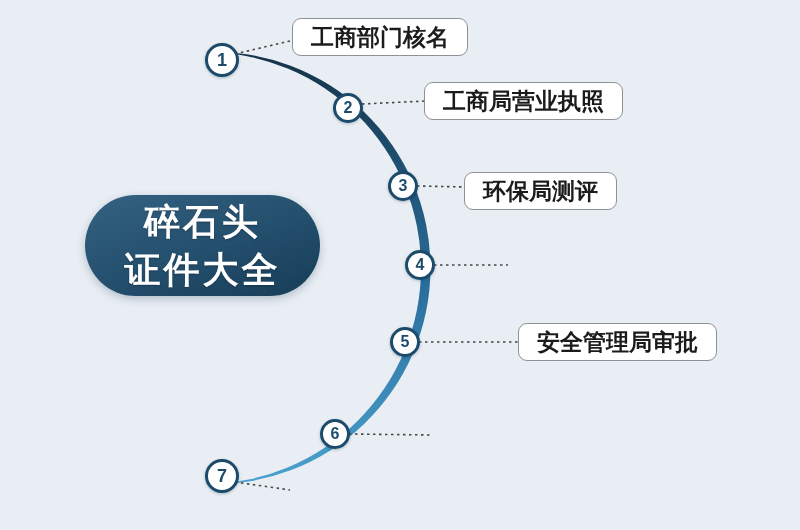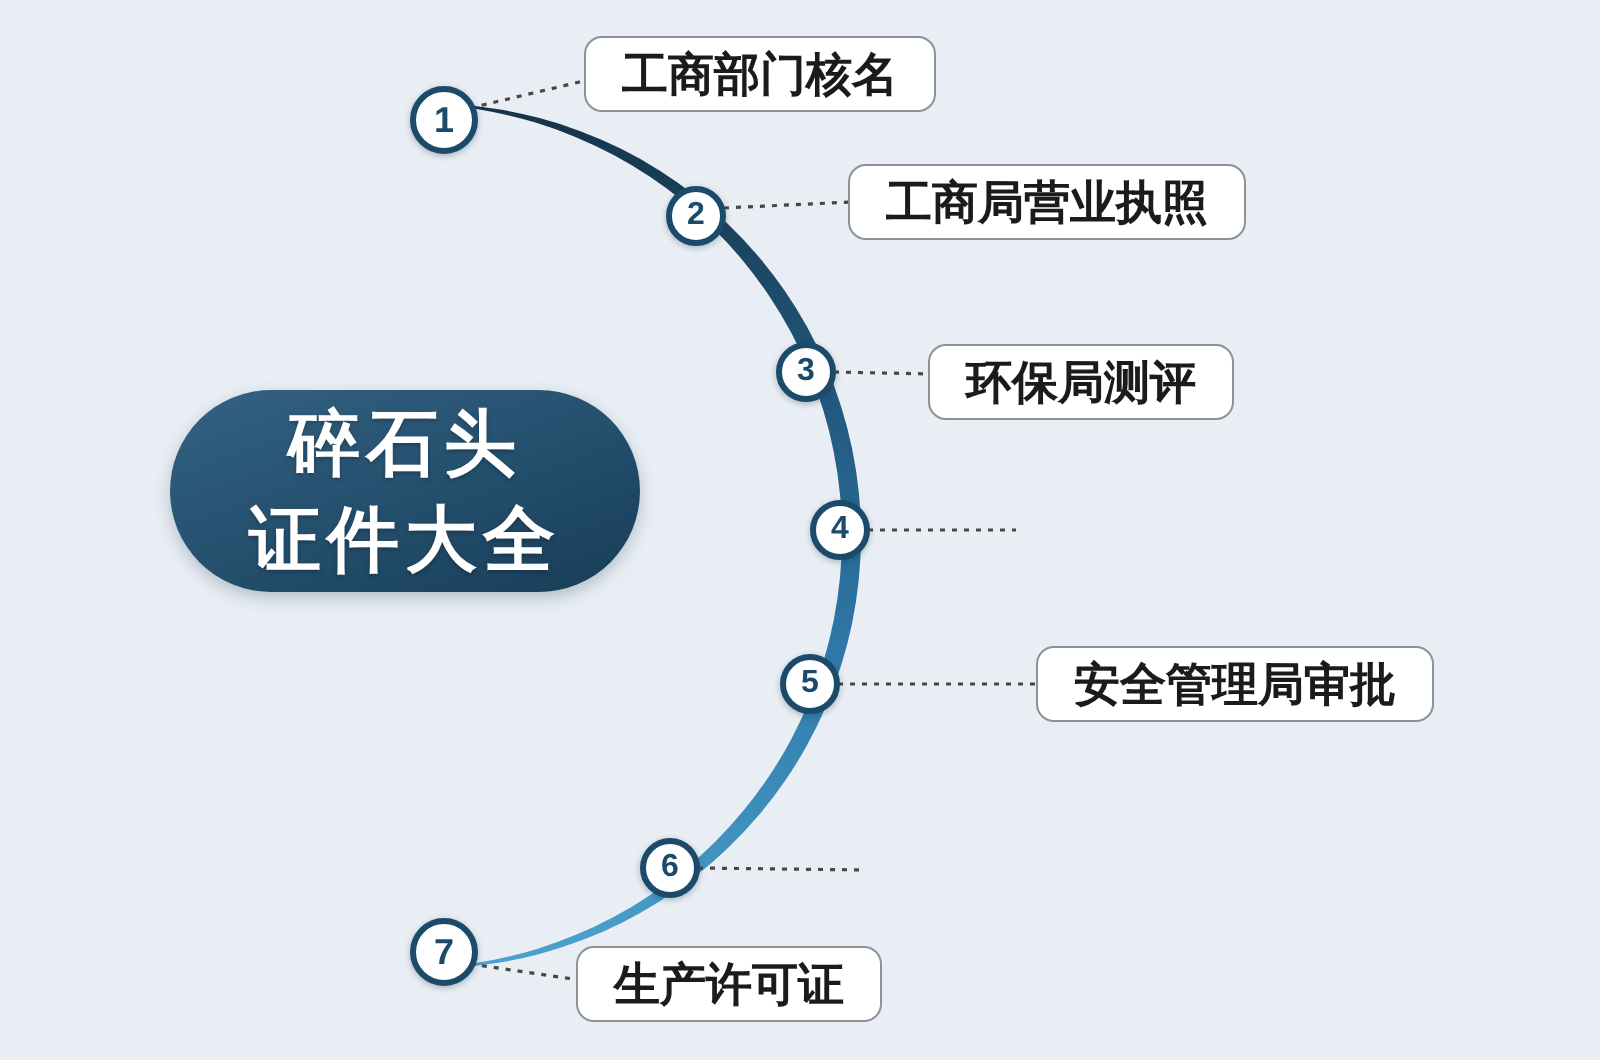--- a/index.html
+++ b/index.html
@@ -121,15 +121,14 @@
   <div class="marker small m3">3</div>
   <div class="marker small m4">4</div>
   <div class="marker small m5">5</div>
   <div class="marker small m6">6</div>
   <div class="marker big m7">7</div>
 
   <div class="step-label l1">工商部门核名</div>
   <div class="step-label l2">工商局营业执照</div>
   <div class="step-label l3">环保局测评</div>
   <div class="step-label l5">安全管理局审批</div>
-  <div class="step-label l7">生产许可证</div>
 
 </div>
 
 </body></html>

